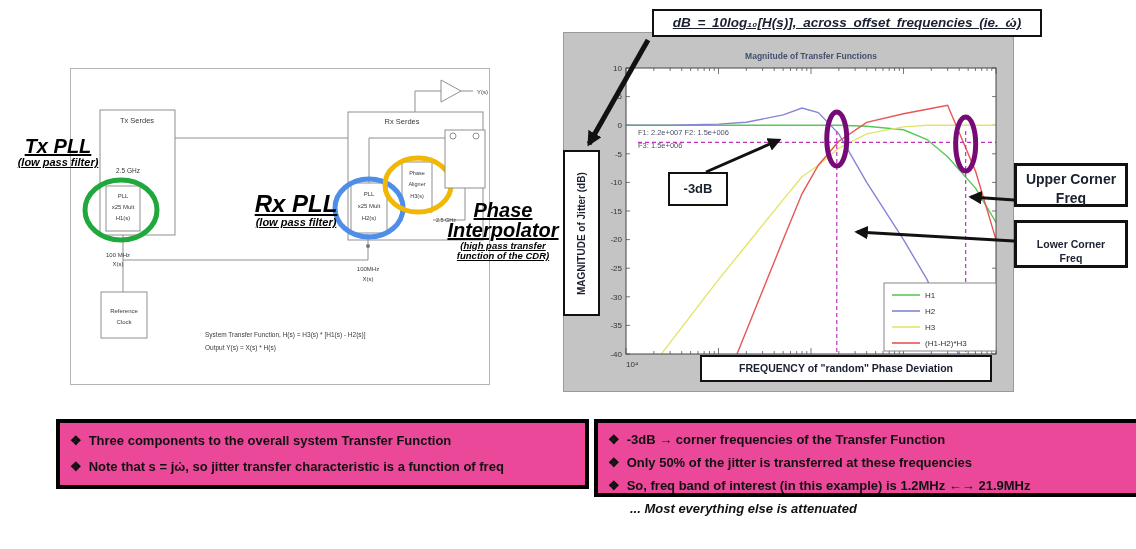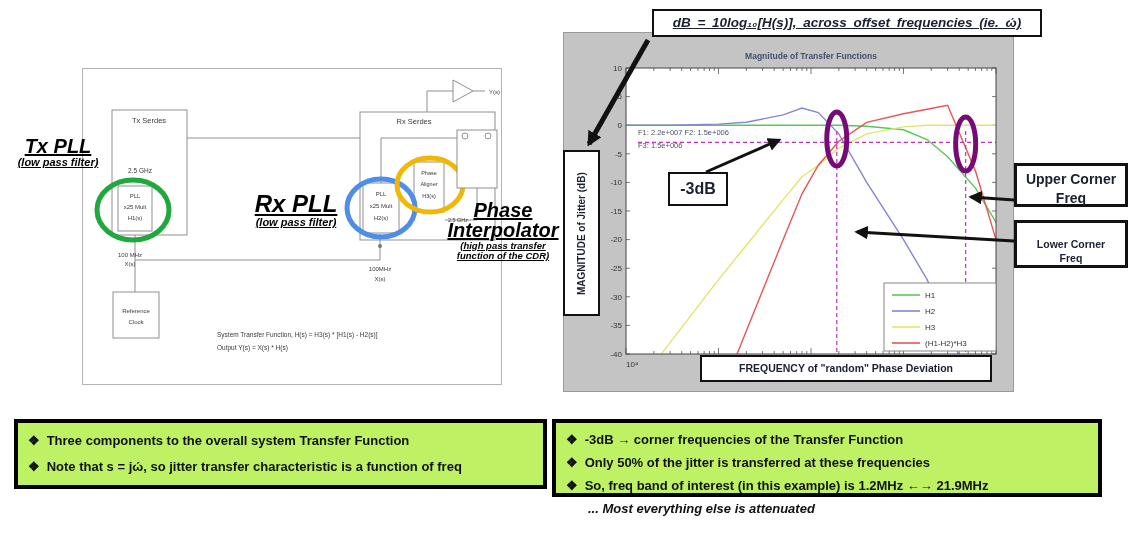--- a/index.html
+++ b/index.html
@@ -1,20 +1,20 @@
 <!DOCTYPE html>
 <html><head>
 <meta charset="utf-8">
 <style>
   html,body{margin:0;padding:0;background:#fff;}
   body{font-family:"Liberation Sans",sans-serif;}
   #stage{position:relative;width:1136px;height:549px;background:#fff;overflow:hidden;}
 
   
-  #diagram-panel{position:absolute;left:82px;top:68px;width:380px;height:318px;}
+  #diagram-panel{position:absolute;left:70px;top:68px;width:380px;height:318px;}
   #diagram-panel svg text{font-family:"Liberation Sans",sans-serif;fill:#3a3a3a;}
 
   .callout{position:absolute;color:#000;text-align:center;}
   .callout .big{font-weight:bold;font-style:italic;text-decoration:underline;line-height:1.02;}
   .callout .small{font-weight:bold;font-style:italic;text-decoration:underline;line-height:1.1;}
   #callout-txpll{left:2px;top:136px;width:112px;}
   #callout-txpll .big{font-size:20px;}
   #callout-txpll .small{font-size:11px;}
   #callout-rxpll{left:236px;top:192px;width:120px;}
   #callout-rxpll .big{font-size:24px;}
@@ -27,30 +27,30 @@
   #chart-panel{position:absolute;left:563px;top:32px;width:449px;height:358px;background:#c4c4c4;border:1px solid #9a9a9a;}
   #plot text{font-family:"Liberation Sans",sans-serif;}
 
   .labelbox{position:absolute;background:#fff;border:2px solid #111;color:#1a2030;
             font-weight:bold;text-align:center;box-sizing:border-box;}
   #formula-box{left:652px;top:9px;width:390px;height:28px;font-size:13.5px;line-height:24px;
                font-style:italic;text-decoration:underline;word-spacing:3px;}
   #ylabel-box{left:563px;top:150px;width:37px;height:166px;}
   #ylabel-box span{display:block;margin:4px auto 0;writing-mode:vertical-rl;transform:rotate(180deg);
                    font-size:10px;font-weight:bold;color:#1a2030;height:156px;}
-  #minus3db-box{left:668px;top:172px;width:60px;height:34px;font-size:16px;line-height:30px;}
+  #minus3db-box{left:668px;top:172px;width:60px;height:34px;font-size:13px;line-height:30px;}
   #xlabel-box{left:700px;top:355px;width:292px;height:27px;font-size:10.5px;line-height:23px;}
   #upper-box{left:1014px;top:163px;width:114px;height:44px;font-size:14px;line-height:1.35;border-width:3px;padding-top:4px;}
   #lower-box{left:1014px;top:220px;width:114px;height:48px;font-size:10.5px;line-height:1.35;border-width:3px;padding-top:14px;}
 
   #arrow-overlay{position:absolute;left:0;top:0;width:1136px;height:549px;pointer-events:none;}
 
   
-  .notes{position:absolute;background:#bef264;border:4px solid #000;box-sizing:border-box;
-         font-size:13px;font-weight:bold;color:#111;padding:5px 10px;}
+  .notes{position:absolute;background:#ec4899;border:4px solid #000;box-sizing:border-box;
+         font-size:13px;font-weight:bold;color:#111;padding:5px 10px;margin-left:42px;}
   #notes-left{left:14px;top:419px;width:533px;height:70px;}
   #notes-left .line{line-height:26px;}
   #notes-right{left:552px;top:419px;width:550px;height:78px;}
   #notes-right .line{line-height:23px;}
   .bullet-glyph{margin-right:7px;}
   .footnote{font-style:italic;padding-left:22px;line-height:23px;}
 </style>
 </head>
 <body>
 

